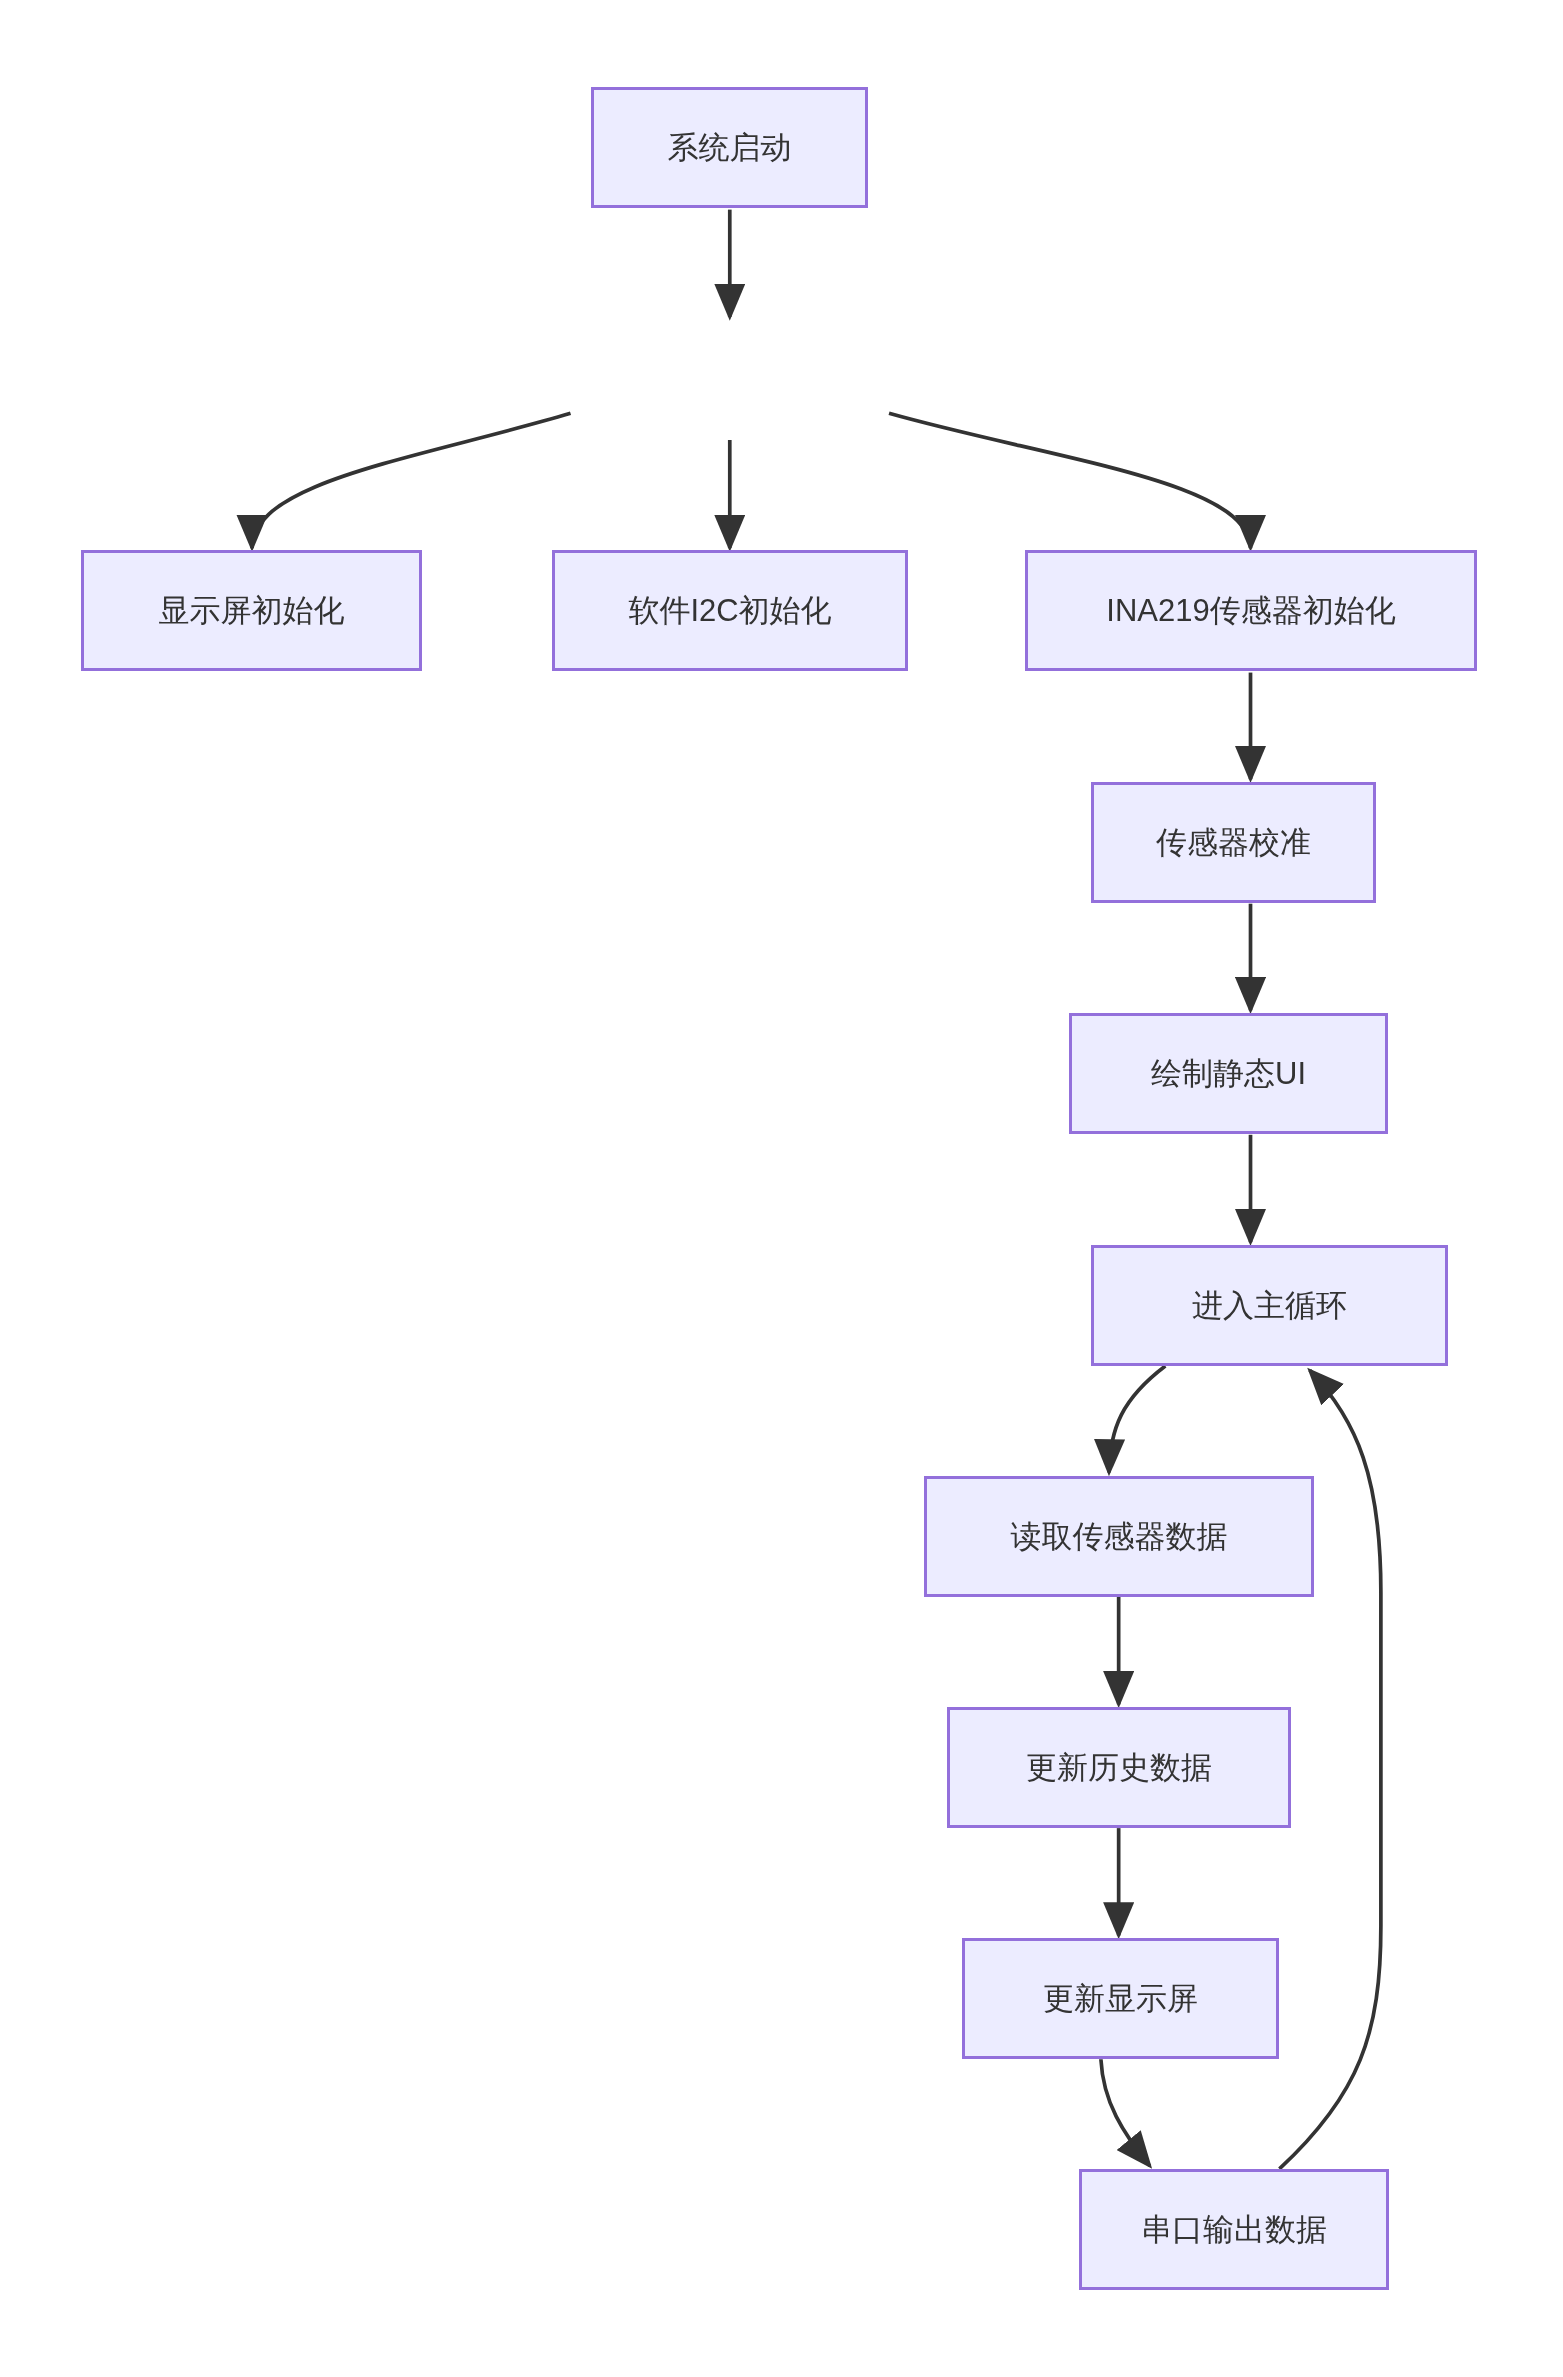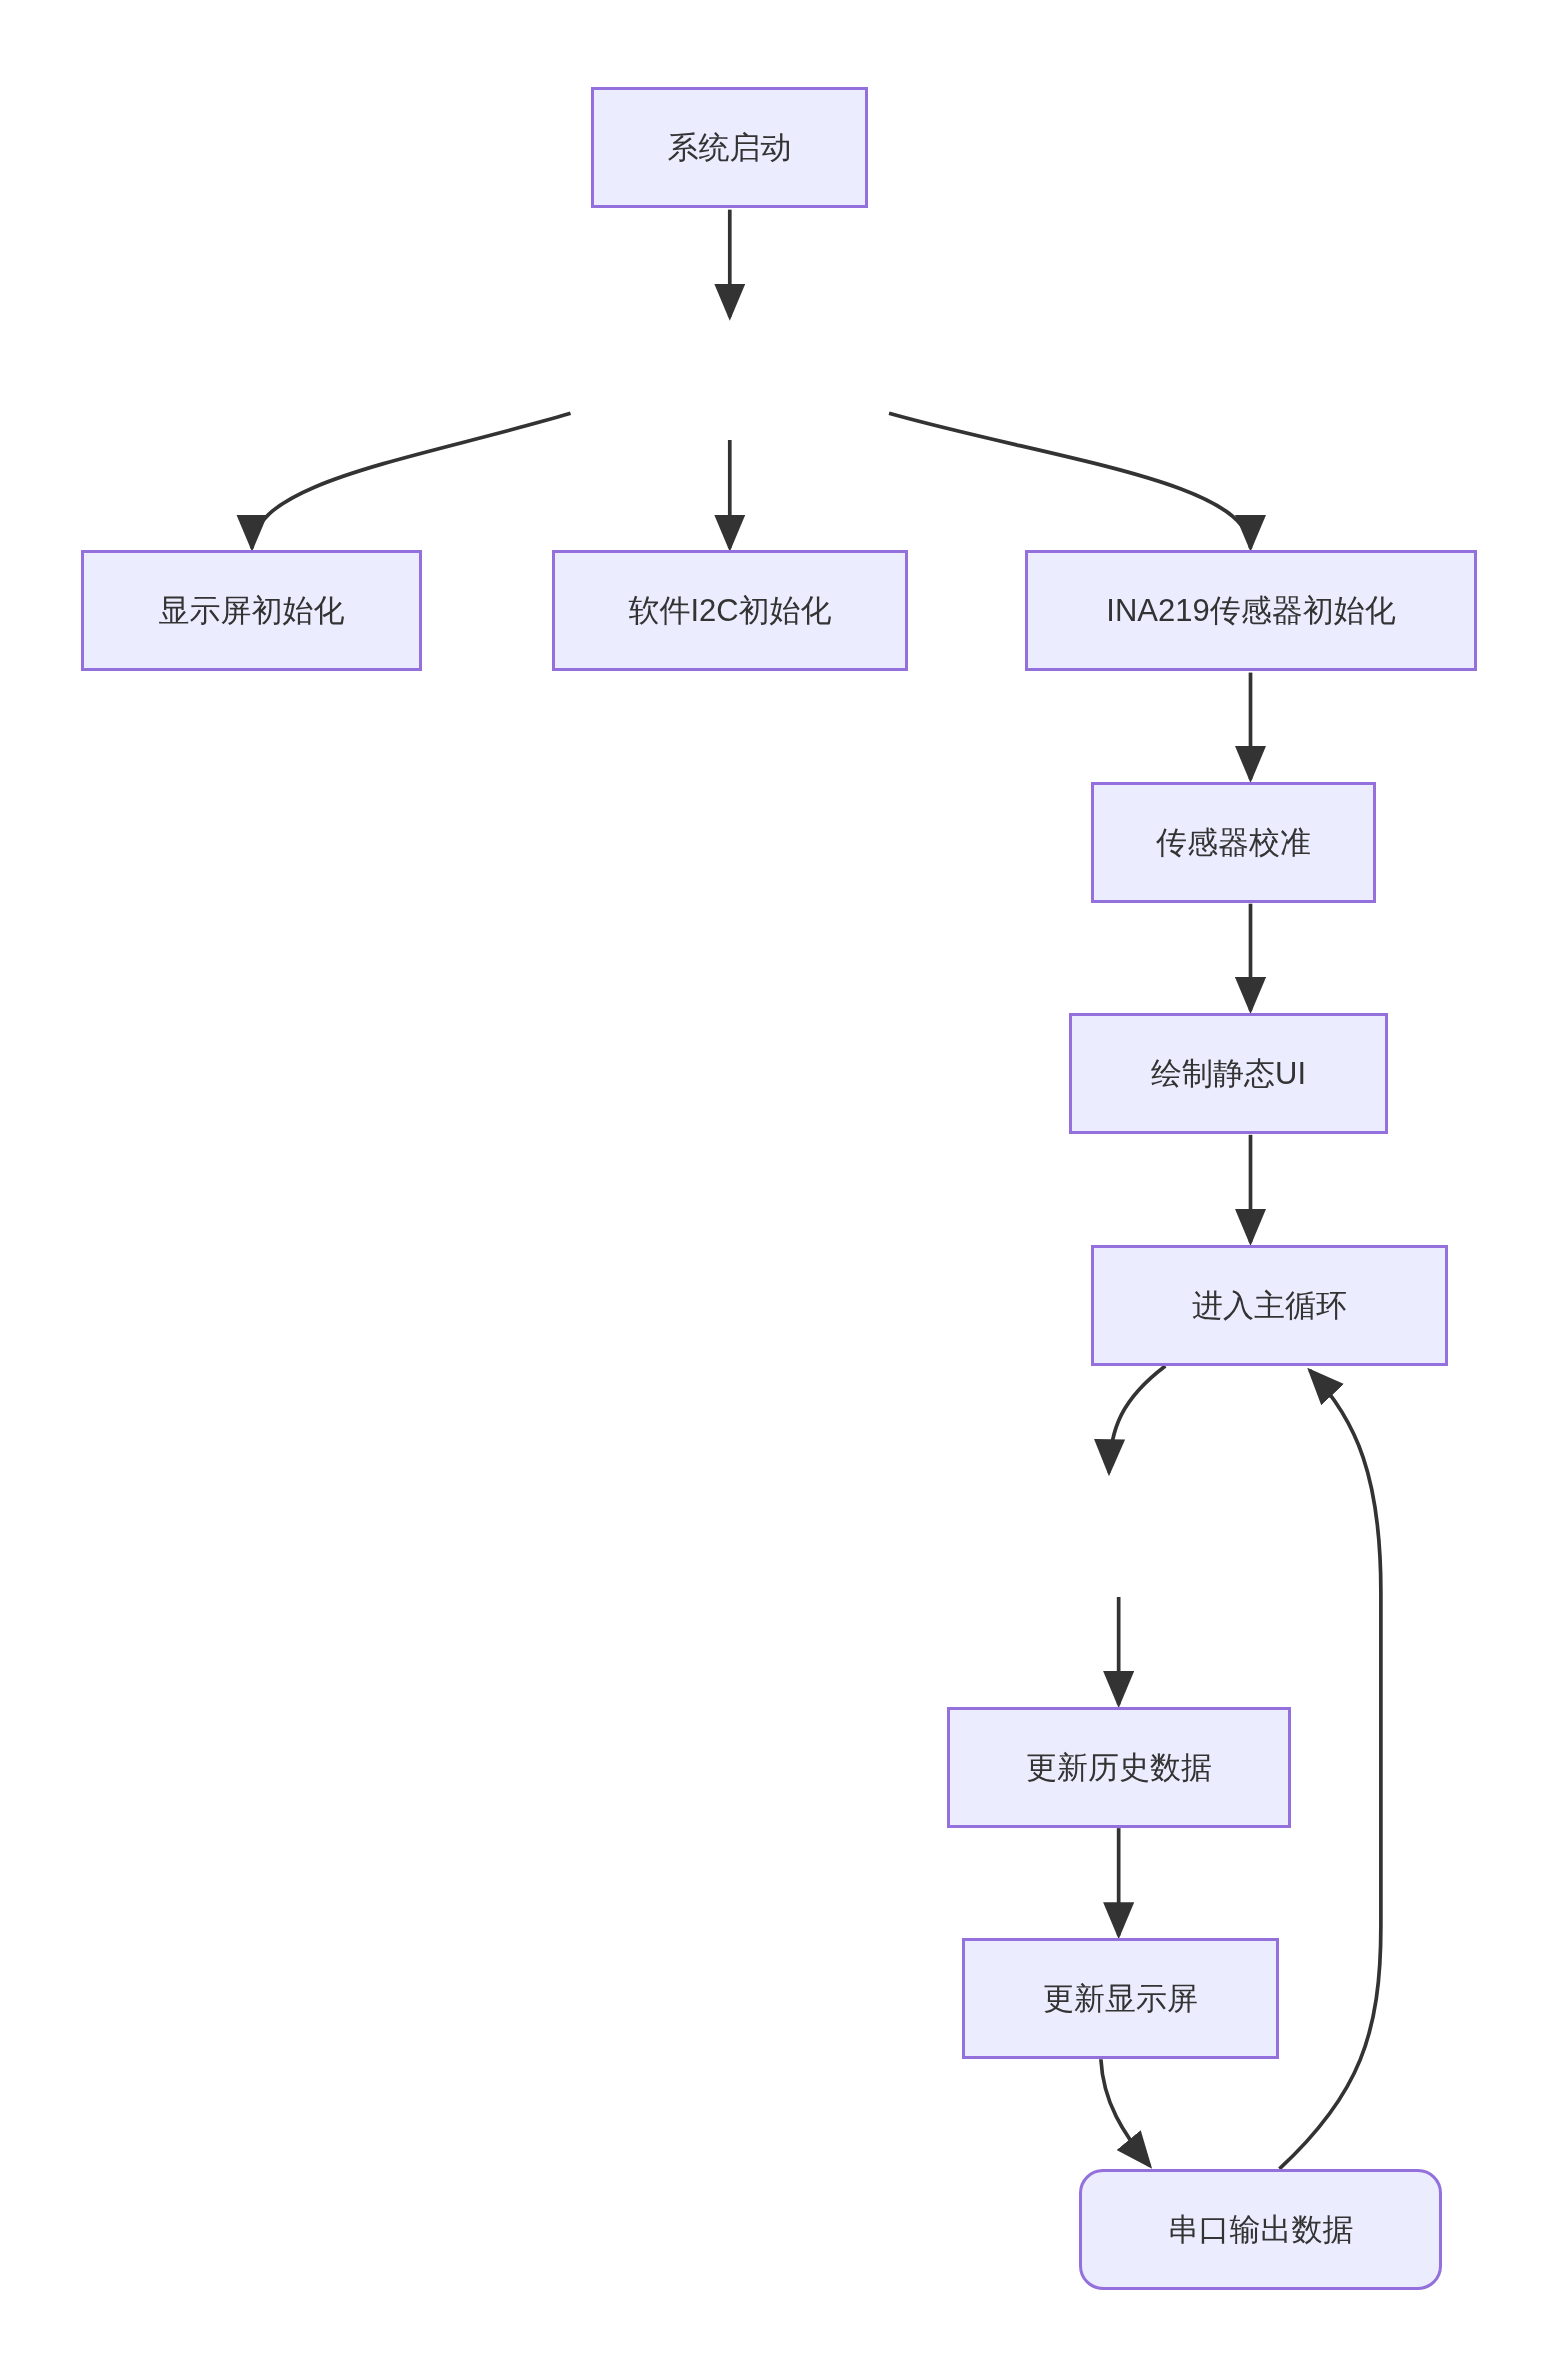--- a/index.html
+++ b/index.html
@@ -46,21 +46,21 @@
   #n-hw     { left: 570px;  top: 319px;  width: 319px; }
   #n-disp   { left: 81px;  top: 550px;  width: 341px; }
   #n-i2c    { left: 552px;  top: 550px;  width: 356px; }
   #n-ina    { left: 1025px; top: 550px;  width: 452px; }
   #n-cal    { left: 1091px; top: 782px; width: 285px; }
   #n-ui     { left: 1069px; top: 1013px; width: 319px; }
   #n-loop   { left: 1091px; top: 1245px; width: 357px; }
   #n-read   { left: 924px; top: 1476px; width: 390px; }
   #n-hist   { left: 947px; top: 1707px; width: 344px; }
   #n-updd   { left: 962px; top: 1938px; width: 317px; }
-  #n-serial { left: 1079px; top: 2169px; width: 363px; border-radius: 24px; }
+  #n-serial { left: 1079px; top: 2169px; width: 310px; }
 </style>
 </head>
 <body>
 
 <div class="canvas">
 
   <svg class="edges" viewBox="0 0 2111 3209" xmlns="http://www.w3.org/2000/svg" aria-hidden="true">
     <defs>
       <marker id="arrowhead" markerUnits="userSpaceOnUse" markerWidth="50" markerHeight="42" refX="45" refY="21" orient="auto">
         <path d="M0,0 L50,21 L0,42 Z" fill="#333333"></path>
@@ -114,20 +114,23 @@
   </div>
 
   <div class="node" id="n-ui">
     <span>绘制静态UI</span>
   </div>
 
   <div class="node" id="n-loop">
     <span>进入主循环</span>
   </div>
 
+  <div class="node" id="n-read">
+    <span>读取传感器数据</span>
+  </div>
 
   <div class="node" id="n-hist">
     <span>更新历史数据</span>
   </div>
 
   <div class="node" id="n-updd">
     <span>更新显示屏</span>
   </div>
 
   <div class="node" id="n-serial">

